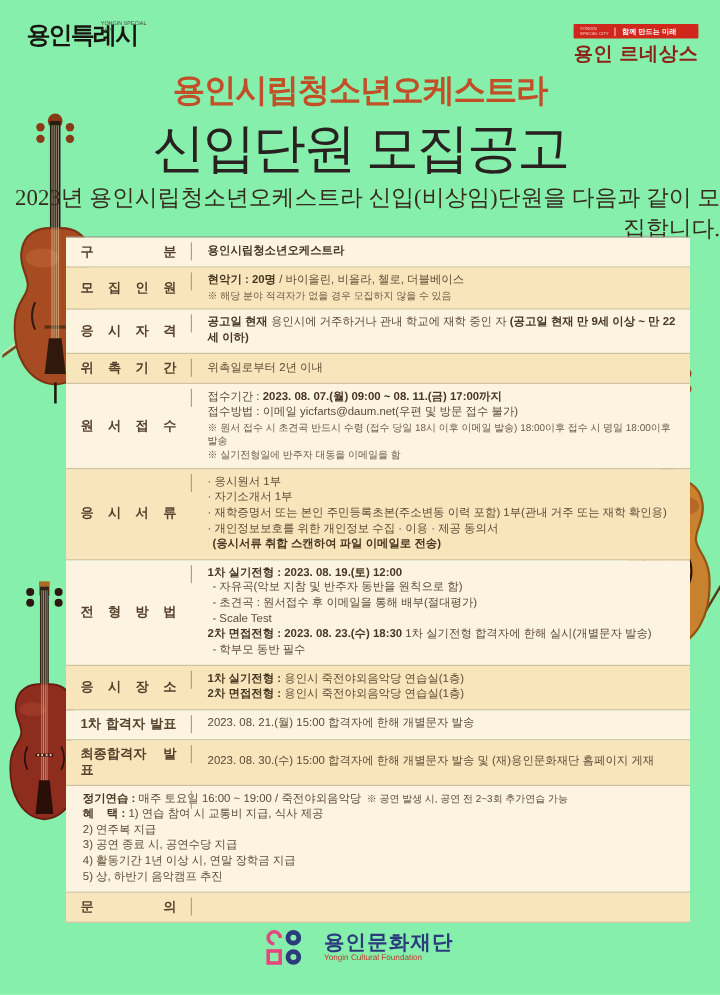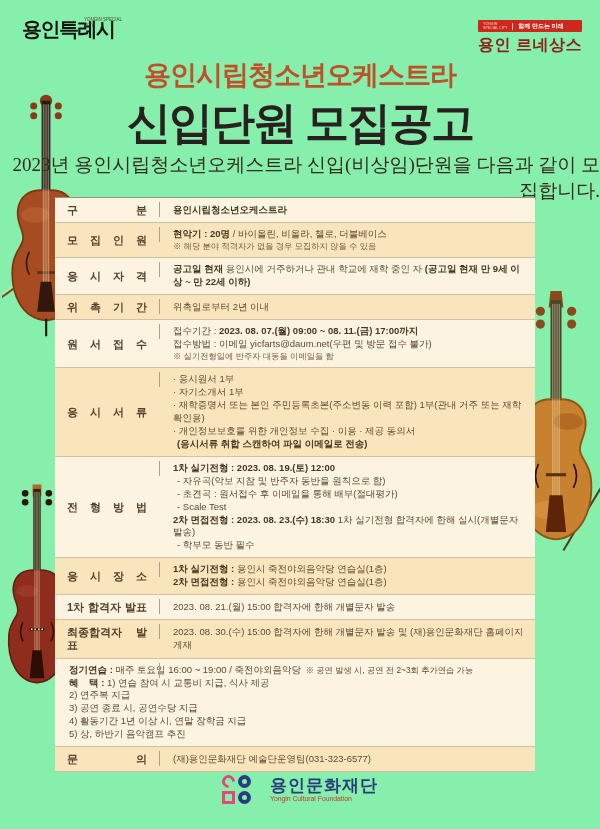--- a/index.html
+++ b/index.html
@@ -14,32 +14,32 @@
   .logo-right{position:absolute;top:20px;right:18px;z-index:3;text-align:right;}
   .banner{display:flex;align-items:center;gap:5px;background:#D0271C;height:12px;padding:0 5px;border-radius:1px;}
   .banner .b-eng{font-size:3.6px;line-height:1.15;color:#F6CFC6;text-align:left;white-space:pre-line;}
   .banner .b-div{width:1px;height:7px;background:rgba(255,255,255,.7);}
   .banner .b-kor{font-size:6px;font-weight:700;color:#FFFFFF;white-space:nowrap;}
   .logo-right .kor{margin-top:3px;font-size:16px;font-weight:900;color:#8C2218;letter-spacing:0.5px;}
 
   
   .title{position:absolute;top:57px;left:0;width:100%;text-align:center;z-index:2;}
   .title .t1{font-size:27px;font-weight:800;color:#C14F28;letter-spacing:-1px;}
-  .title .t2{font-size:44px;font-weight:700;color:#282120;letter-spacing:-2px;margin-top:1px;}
+  .title .t2{font-size:44px;font-weight:400;color:#282120;letter-spacing:-2px;margin-top:1px;}
   .subtitle{position:absolute;top:152px;left:0;width:100%;text-align:right;z-index:2;
             font-family:"Liberation Serif",serif;font-size:19px;font-weight:400;color:#362A1E;}
 
   
   .inst{position:absolute;z-index:1;}
   #cello{top:92px;left:2px;width:88px;height:246px;}
   #violinL{top:476px;left:0;width:74px;height:236px;}
   #violinR{top:286px;right:-2px;width:92px;height:286px;}
 
   
-  .table{position:absolute;left:55px;top:197px;width:480px;z-index:2;border-top:1.5px solid #9A9181;}
+  .table{position:absolute;left:55px;top:197px;width:520px;z-index:2;border-top:1.5px solid #9A9181;}
   .row{position:relative;display:flex;align-items:center;border-bottom:1px solid #CFC1A2;}
   .row.light{background:#FCF4E0;}
   .row.tan{background:#F8E5BC;}
   .row::before{content:"";position:absolute;left:104px;top:4px;width:1px;height:15px;background:#B1A084;}
   .cell-label{flex:0 0 80px;width:80px;padding:6px 12px 5px 12px;font-size:11px;font-weight:700;color:#55412C;
               text-align:justify;text-align-last:justify;line-height:1.2;}
   .cell-content{flex:1;padding:5px 10px 5px 14px;font-size:9.5px;color:#5C4A33;line-height:1.36;}
   .ln span{white-space:pre-wrap;}
   .bd{font-weight:700;color:#473621;}
   .sm{font-size:8.3px;color:#6B5A44;}
@@ -180,20 +180,21 @@
       <div class="cell-content">
         <div class="ln"><span>위촉일로부터 2년 이내</span></div>
       </div>
     </div>
 
     <div class="row light">
       <div class="cell-label">원 서 접 수</div>
       <div class="cell-content">
         <div class="ln"><span>접수기간 : </span><span class="bd">2023. 08. 07.(월) 09:00 ~ 08. 11.(금) 17:00까지</span></div>
         <div class="ln"><span>접수방법 : 이메일 yicfarts@daum.net(우편 및 방문 접수 불가)</span></div>
+        <div class="ln sm"><span>※ 원서 접수 시 초견곡 반드시 수령 (접수 당일 18시 이후 이메일 발송) 18:00이후 접수 시 명일 18:00이후 발송</span></div>
         <div class="ln sm"><span>※ 실기전형일에 반주자 대동을 이메일을 함</span></div>
       </div>
     </div>
 
     <div class="row tan">
       <div class="cell-label">응 시 서 류</div>
       <div class="cell-content">
         <div class="ln"><span>· 응시원서 1부</span></div>
         <div class="ln"><span>· 자기소개서 1부</span></div>
         <div class="ln"><span>· 재학증명서 또는 본인 주민등록초본(주소변동 이력 포함) 1부(관내 거주 또는 재학 확인용)</span></div>
@@ -242,23 +243,20 @@
         <div class="ln"><span class="bd">혜    택 : </span><span>1) 연습 참여 시 교통비 지급, 식사 제공</span></div>
         <div class="ln ind"><span>2) 연주복 지급</span></div>
         <div class="ln ind"><span>3) 공연 종료 시, 공연수당 지급</span></div>
         <div class="ln ind"><span>4) 활동기간 1년 이상 시, 연말 장학금 지급</span></div>
         <div class="ln ind"><span>5) 상, 하반기 음악캠프 추진</span></div>
       </div>
     </div>
 
     <div class="row tan">
       <div class="cell-label">문 의</div>
-      <div class="cell-content">
-        <div class="ln"><span>(재)용인문화재단 예술단운영팀(031-323-6577)</span></div>
-      </div>
     </div>
 
   </div>
 
   <div class="footer">
     <div class="mark">
       <div class="m1"></div>
       <div class="m2"></div>
       <div class="m3"></div>
       <div class="m4"></div>

